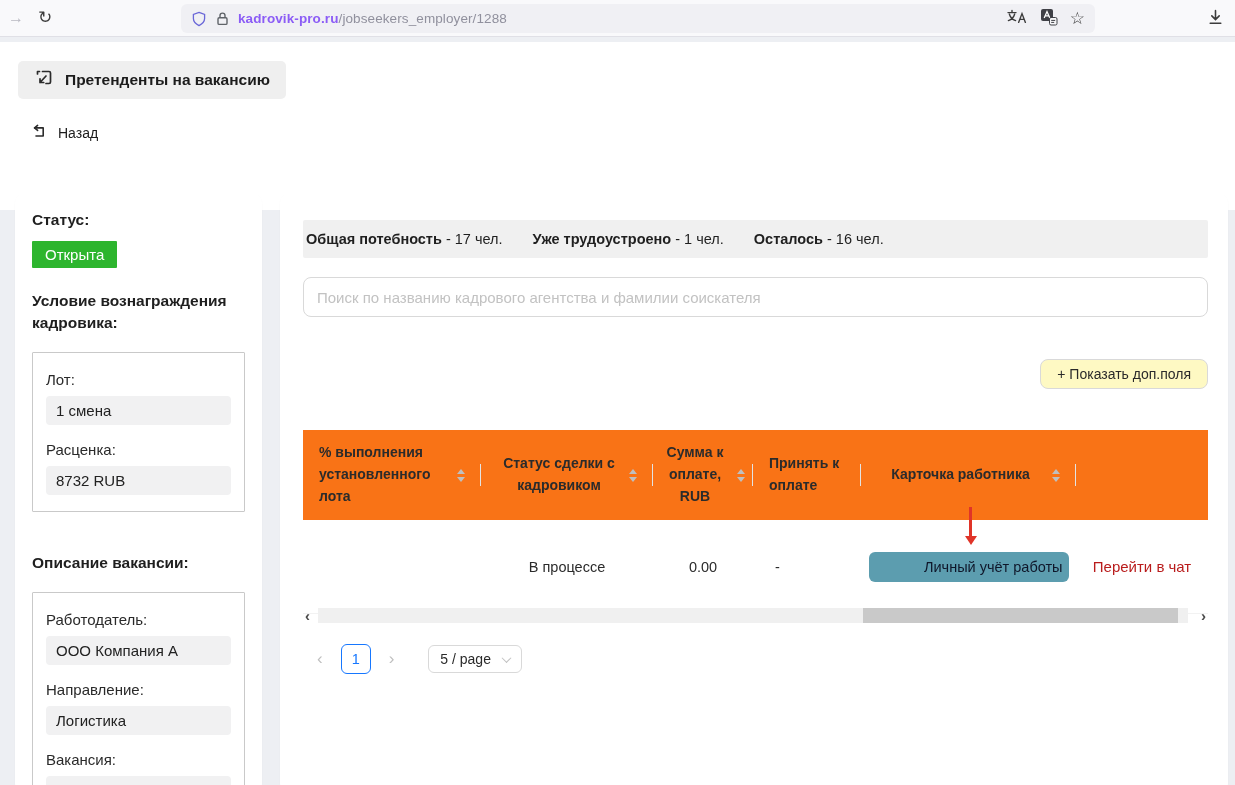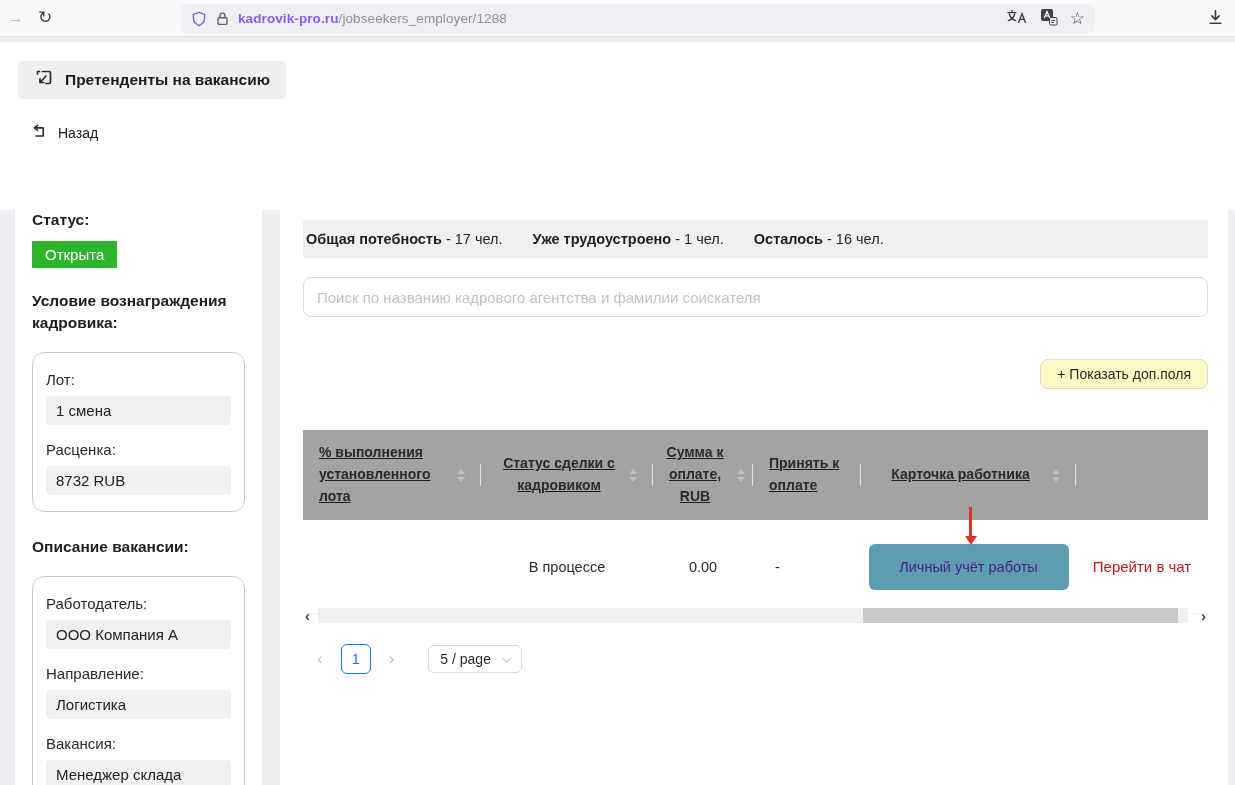--- a/index.html
+++ b/index.html
@@ -49,21 +49,21 @@
     position:absolute; left:280px; top:193px; width:948px; height:600px;
     background:#fff; border-radius:10px; box-shadow:0 1px 2px rgba(0,0,0,.03);
   }
   
   .s-title { font-weight:bold; font-size:15.5px; margin:4px 0 12px; }
   .badge {
     display:inline-block; background:#2db52e; color:#fff; font-size:15px;
     padding:5px 13px; border-radius:1px; margin-bottom:18px; cursor:default;
   }
   .s-head { font-weight:bold; font-size:15.5px; line-height:1.42; margin:4px 0 18px; }
-  .s-box { border:1px solid #c9c9c9; border-radius:12px; padding:10px 13px 16px; margin-bottom:24px; }
+  .s-box { border:1px solid #c9c9c9; border-radius:1px; padding:10px 13px 16px; margin-bottom:40px; }
   .f-label { font-size:15px; color:#2a2a2a; margin:8px 0 8px; }
   .f-value { background:#f1f1f2; border-radius:4px; padding:6px 10px; font-size:15px; color:#222; }
   
   .stats {
     position:absolute; left:23px; top:27px; width:905px; height:38px; background:#f0f0f0;
     display:flex; align-items:center; padding-left:3px; gap:30px; font-size:14.5px; border-radius:2px;
   }
   .stat-label { font-weight:bold; }
   .search-box {
     position:absolute; left:23px; top:84px; width:905px; height:40px;
@@ -76,43 +76,43 @@
   .search-box input::placeholder { color:#c2c2c2; }
   .show-fields-btn {
     position:absolute; right:20px; top:166px; height:30px; padding:0 16px;
     background:#fef9c3; border:1px solid #d9d9d9; border-radius:8px;
     font-size:14px; color:#2a2a2a; font-family:inherit; cursor:pointer;
   }
   
   .tbl { position:absolute; left:23px; top:237px; width:905px; }
   .thead {
     display:grid; grid-template-columns:178px 172px 100px 108px 215px 132px;
-    background:#a3a3a3; height:90px;text-decoration:underline;
+    background:#f97316; height:90px;
   }
   .th {
     position:relative; display:flex; align-items:center; padding:0 16px;
     font-size:14px; font-weight:bold; color:#2b2b2b; line-height:1.55;
   }
   .th:not(:last-child)::after {
     content:""; position:absolute; right:0; top:34px; height:22px; width:1px; background:#e3e3e3;
   }
   .th .t-title { flex:1; }
   .th.c .t-title { text-align:center; }
   .sorter { display:inline-flex; flex-direction:column; gap:3px; margin-left:8px; cursor:pointer; }
   .caret-up   { width:0; height:0; border-left:4.5px solid transparent; border-right:4.5px solid transparent; border-bottom:5.5px solid #bfbfbf; }
   .caret-down { width:0; height:0; border-left:4.5px solid transparent; border-right:4.5px solid transparent; border-top:5.5px solid #bfbfbf; }
   .trow {
     display:grid; grid-template-columns:178px 172px 100px 108px 215px 132px;
     height:94px; border-bottom:1px solid #f2f2f2; font-size:14.5px; color:#2b2b2b;
   }
   .td { display:flex; align-items:center; justify-content:center; }
   .td.l { justify-content:flex-start; padding-left:22px; }
   .card-btn {
-    width:200px; height:46px; background:#5c9daf; color:#4c1d95; border:none; border-radius:6px;
-    font-size:14.5px; font-family:inherit; cursor:pointer;
+    width:200px; height:30px; background:#5c9daf; color:#0f172a; border:none; border-radius:6px;
+    font-size:14.5px; font-family:inherit; cursor:pointer;text-align:right;
   }
   .chat-link { color:#b91c1c; text-decoration:none; font-size:15px; cursor:pointer; }
   
   .red-arrow { position:absolute; left:684px; top:314px; width:13px; height:38px; }
   .red-arrow .stem { width:2.5px; height:29px; background:#e03428; margin:0 auto; }
   .red-arrow .head {
     width:0; height:0; margin:0 auto;
     border-left:6px solid transparent; border-right:6px solid transparent; border-top:9px solid #e03428;
   }
   

